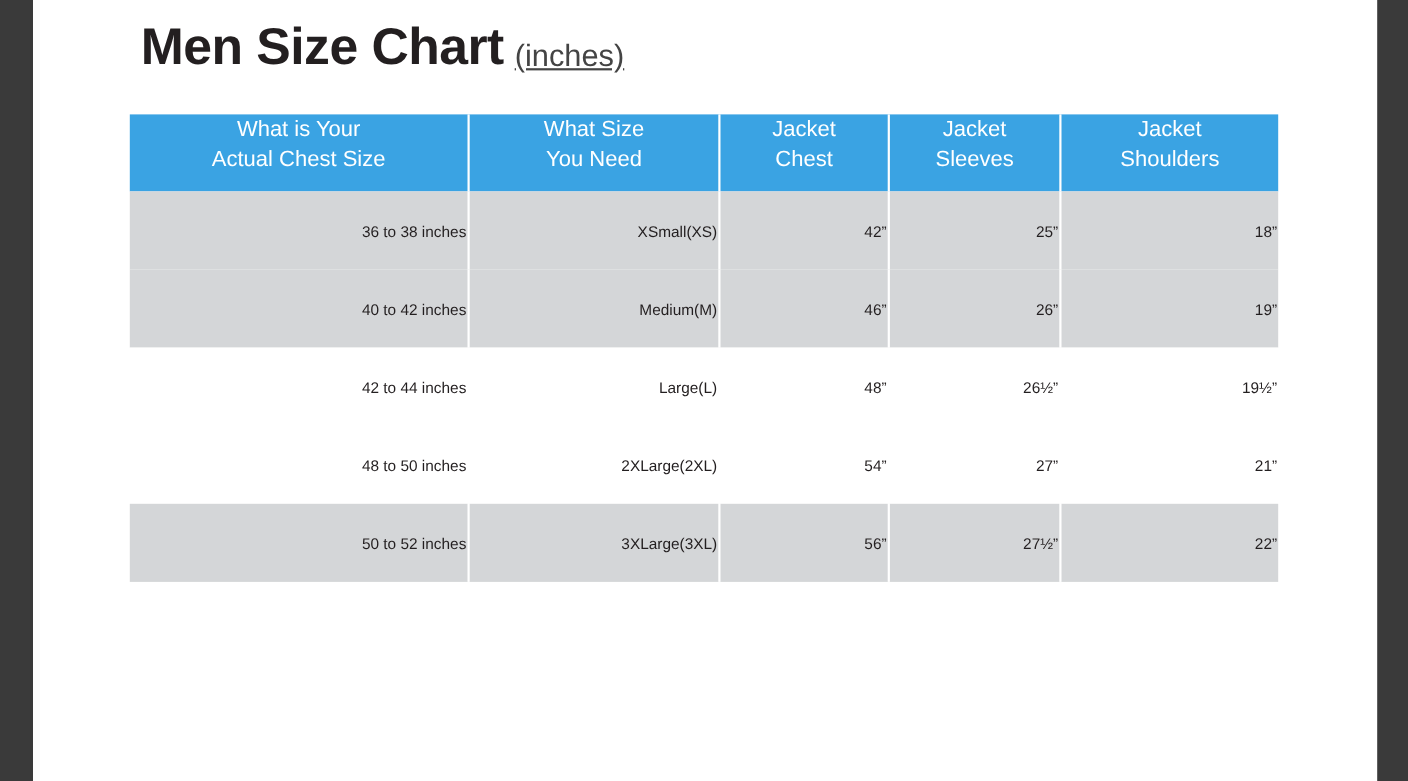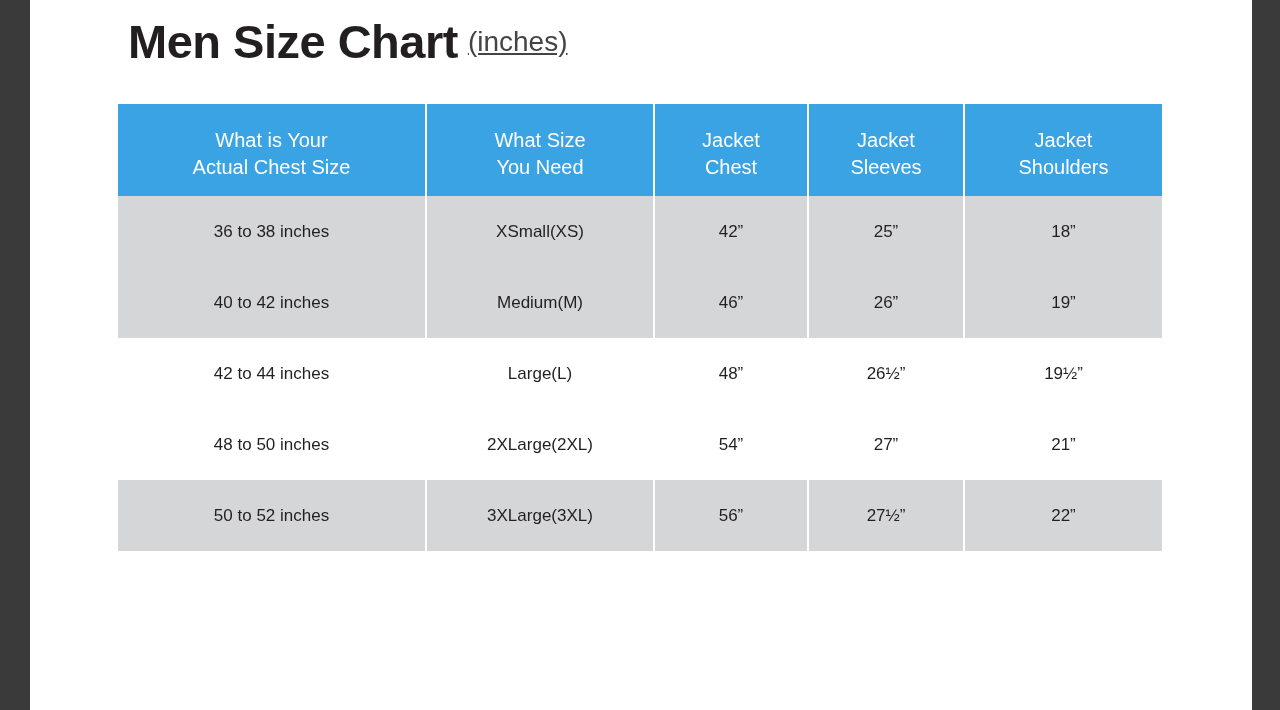--- a/index.html
+++ b/index.html
@@ -38,21 +38,21 @@
     top: 0;
     width: 1222px;
     height: 710px;
     background: #ffffff;
   }
   .title-wrap {
     position: absolute;
     left: 98px;
     top: 18px;
     display: flex;
-    align-items: center;
+    align-items: flex-end;
   }
   .title-main {
     font-size: 47px;
     font-weight: bold;
     color: #231f20;
     letter-spacing: -0.5px;
     line-height: 1;
   }
   .title-sub {
     font-size: 28px;
@@ -68,30 +68,30 @@
     width: 1044px;
     border-collapse: collapse;
     table-layout: fixed;
   }
   table.size-chart th {
     background: #3aa3e3;
     color: #ffffff;
     font-weight: normal;
     font-size: 20px;
     line-height: 1.35;
-    padding: 23px 4px 15px 4px;
+    padding: 1px 4px 15px 4px;
     text-align: center;
     vertical-align: middle;
     border-right: 2px solid #ffffff;
   }
   table.size-chart th:last-child { border-right: none; }
   table.size-chart td {
-    font-size: 17px;
+    font-size: 14px;
     color: #231f20;
-    text-align: center;
+    text-align: right;
     vertical-align: middle;
     height: 69px;
     border-right: 2px solid #ffffff;
   }
   table.size-chart td:last-child { border-right: none; }
   tr.shaded td { background: #d4d6d8; }
   tr.plain td { background: #ffffff; }
   
   col.c0 { width: 308px; }
   col.c1 { width: 228px; }

